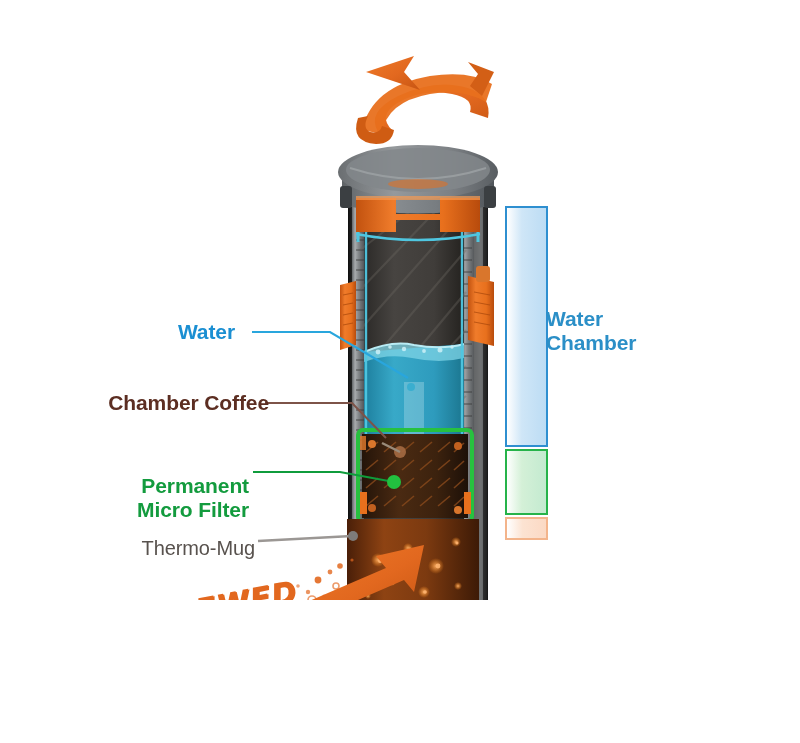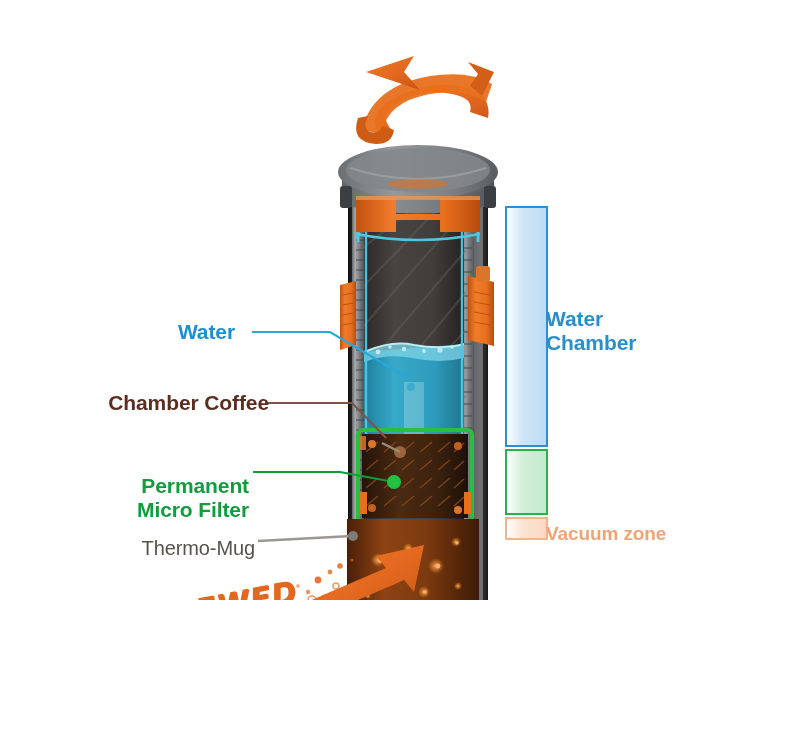--- a/index.html
+++ b/index.html
@@ -464,20 +464,19 @@
 
   <div class="callout-label" id="label-filter">Permanent
 Micro Filter</div>
 
   <div class="callout-label" id="label-thermo">Thermo-Mug</div>
 
   <div class="zone-label" id="label-chamber">Water
 Chamber</div>
 
 
-  <div class="zone-label" id="label-vacuum">Vacuum zone</div>
 
   <div id="brewed-coffee">
     <span>BREWED</span>
     <span class="l2">COFFEE!</span>
   </div>
 
 </div>
 
 </body></html>

